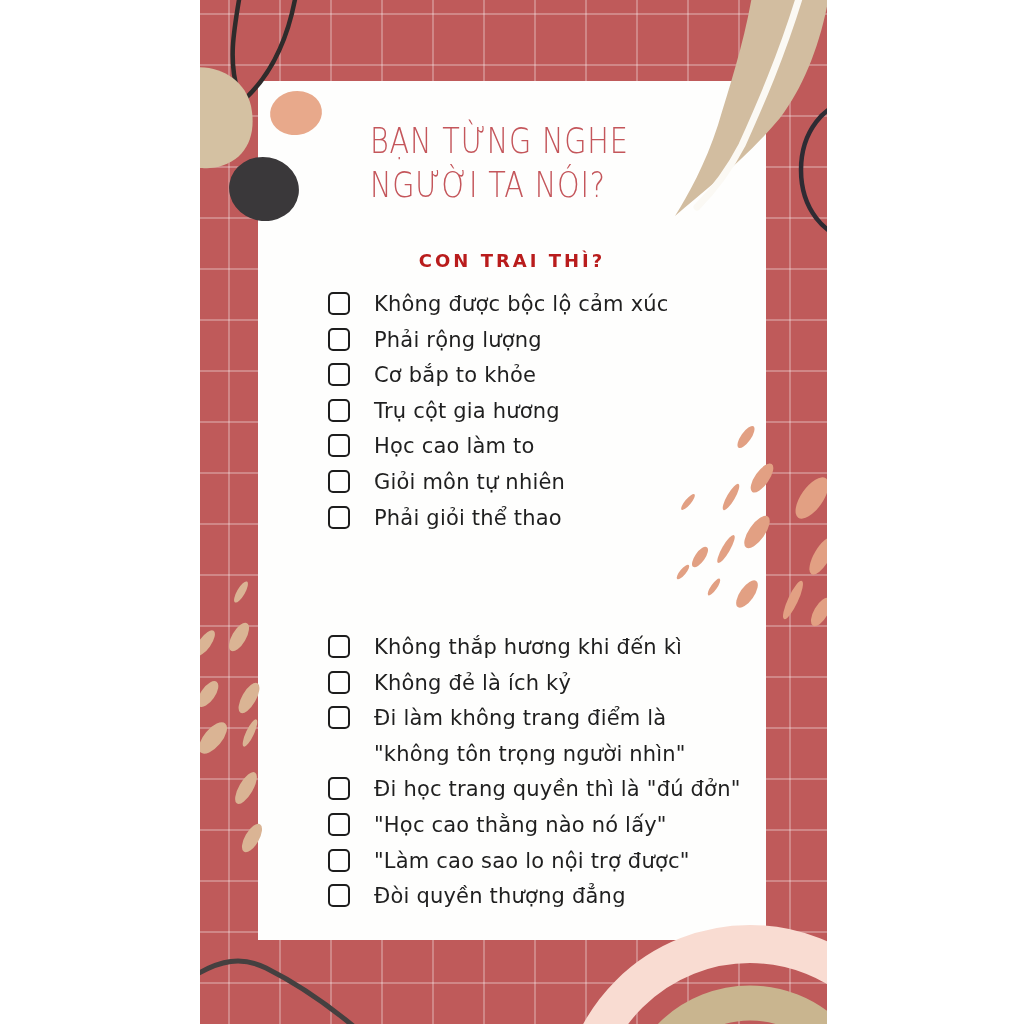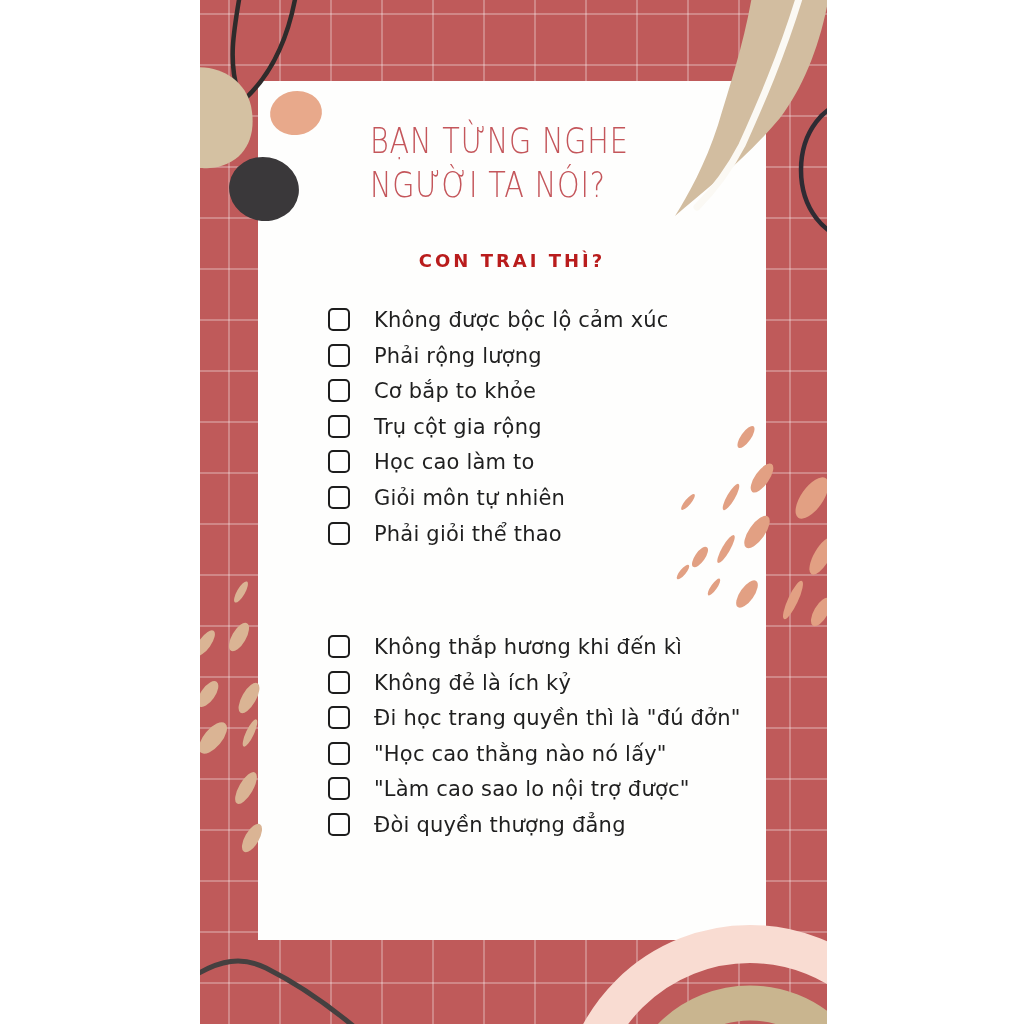--- a/index.html
+++ b/index.html
@@ -21,21 +21,21 @@
   .title{position:absolute;left:112px;top:38px;color:#c4565b;font-size:35px;font-weight:300;
          letter-spacing:1px;line-height:44px;transform:scaleX(.82);transform-origin:left top;
          white-space:nowrap;}
   
   .sec-h{position:absolute;left:0;width:100%;text-align:center;color:#b91c1c;font-weight:bold;
          font-size:18px;letter-spacing:3px;white-space:nowrap;}
   .sec-h.h1{top:169px;}
   .sec-h.h2{top:484px;}
   
   .items{position:absolute;left:70px;right:14px;}
-  .items.i1{top:222px;}
+  .items.i1{top:206px;}
   .items.i2{top:549px;}
   .row{display:flex;align-items:flex-start;}
   .cb{width:22px;height:23px;border:2.5px solid #1d1d1d;border-radius:5px;background:#fff;
       flex-shrink:0;margin-top:5px;margin-right:24px;box-sizing:border-box;}
   .lines{color:#1f1f1f;font-size:21px;line-height:35.6px;white-space:nowrap;letter-spacing:.2px;}
 </style>
 </head>
 <body>
 
 <div class="stage">
@@ -63,21 +63,21 @@
           </div>
           <div class="row">
             <span class="cb"></span>
             <div class="lines">
               <div>Cơ bắp to khỏe</div>
             </div>
           </div>
           <div class="row">
             <span class="cb"></span>
             <div class="lines">
-              <div>Trụ cột gia rộng</div>
+              <div>Trụ cột gia hương</div>
             </div>
           </div>
           <div class="row">
             <span class="cb"></span>
             <div class="lines">
               <div>Học cao làm to</div>
             </div>
           </div>
           <div class="row">
             <span class="cb"></span>
@@ -97,20 +97,27 @@
           <div class="row">
             <span class="cb"></span>
             <div class="lines">
               <div>Không thắp hương khi đến kì</div>
             </div>
           </div>
           <div class="row">
             <span class="cb"></span>
             <div class="lines">
               <div>Không đẻ là ích kỷ</div>
+            </div>
+          </div>
+          <div class="row">
+            <span class="cb"></span>
+            <div class="lines">
+              <div>Đi làm không trang điểm là</div>
+              <div>"không tôn trọng người nhìn"</div>
             </div>
           </div>
           <div class="row">
             <span class="cb"></span>
             <div class="lines">
               <div>Đi học trang quyền thì là "đú đởn"</div>
             </div>
           </div>
           <div class="row">
             <span class="cb"></span>

